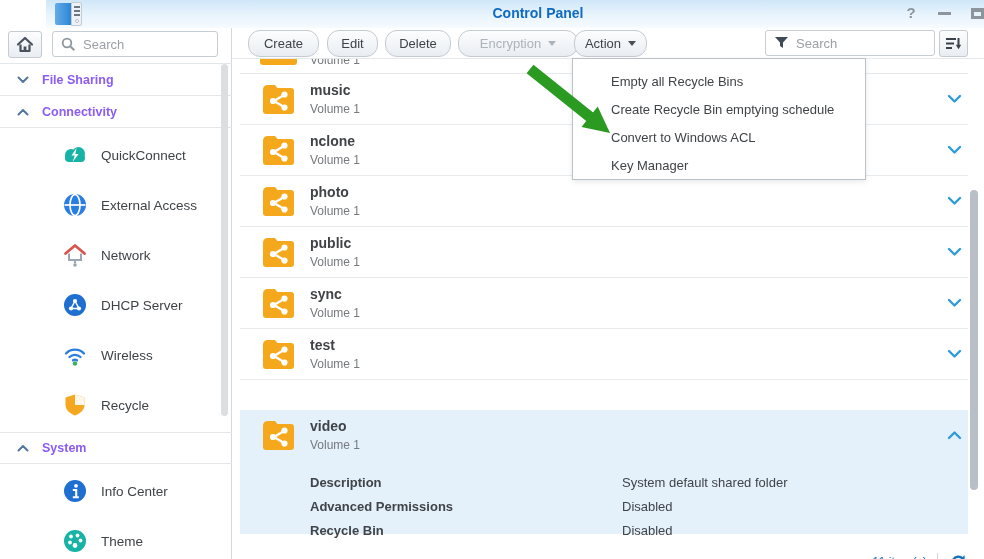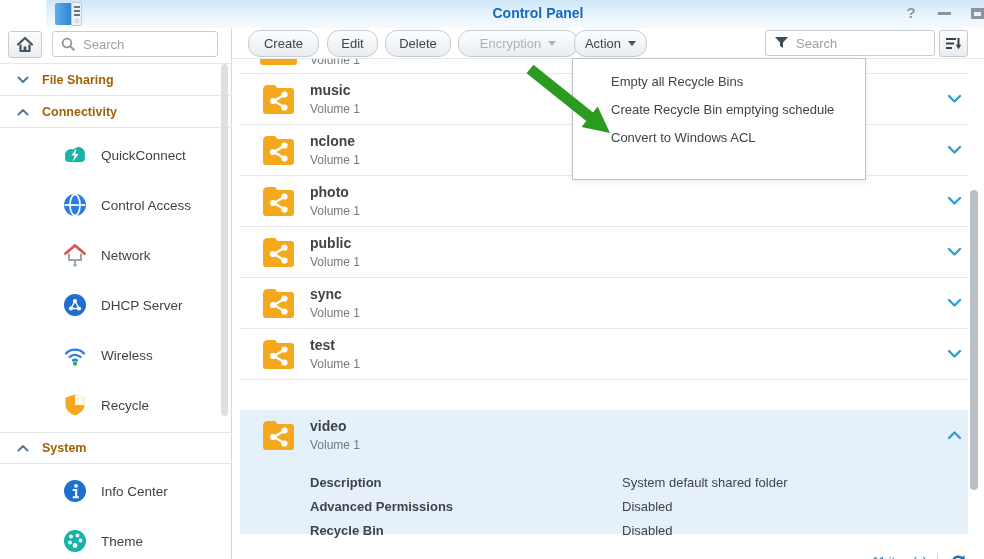--- a/index.html
+++ b/index.html
@@ -24,21 +24,21 @@
   
   .sidebar { position:absolute; left:0; top:28px; width:232px; height:531px; background:#fff; border-right:1px solid #d5d9dd; }
   .home-btn { position:absolute; left:8px; top:3px; width:34px; height:27px; border:1px solid #c4cbd3; border-radius:3px;
     background:linear-gradient(180deg,#fcfdfe,#e9edf2); cursor:pointer; display:flex; align-items:center; justify-content:center; }
   .search-box { position:absolute; left:52px; top:3px; width:166px; height:26px; border:1px solid #c6cdd4; border-radius:3px; background:#fff;
     display:flex; align-items:center; padding:0 8px; gap:7px; }
   .search-box input { border:none; outline:none; flex:1; min-width:0; font-family:"Liberation Sans",sans-serif; font-size:13px; color:#404347; background:transparent; }
   .search-box input::placeholder { color:#9aa0a6; }
   .sb-div { position:absolute; left:0; width:232px; height:1px; background:#e3e7ea; }
   .sb-section { position:absolute; left:0; width:232px; height:31px; display:flex; align-items:center; padding-left:17px; gap:13px; cursor:pointer; }
-  .sb-section span { font-size:12.5px; font-weight:bold; color:#a16207; }
+  .sb-section span { font-size:12.5px; font-weight:bold; color:#8b5cf6; }
   .sb-item { position:absolute; left:0; width:232px; height:50px; display:flex; align-items:center; padding-left:14px; gap:13px; cursor:pointer;margin-left:48px; }
   .sb-item span { font-size:13.5px; color:#3e4347; }
   .sb-thumb { position:absolute; right:3px; top:36px; width:7px; height:352px; background:#dcdfe2; border-radius:4px; cursor:pointer; }
 
   
   .main { position:absolute; left:232px; top:28px; width:752px; height:531px; background:#fff; }
   .tb-btn { position:absolute; top:2px; height:27px; border:1px solid #c4cbd3; border-radius:12px;
     background:linear-gradient(180deg,#fcfdfe,#e9edf2); font-family:"Liberation Sans",sans-serif; font-size:13px; color:#3e4347;
     display:inline-flex; align-items:center; justify-content:center; cursor:pointer; }
   .tb-btn.disabled { color:#abb3bb; cursor:default; }
@@ -150,21 +150,21 @@
       <path d="M14.5 6 L9.5 13.5 h3.2 l-2 6.5 L16.5 12 h-3.2 z" fill="#fff"></path>
     </svg>
     <span>QuickConnect</span>
   </div>
   <div class="sb-item" style="top:152px">
     <svg width="26" height="26" viewBox="0 0 26 26">
       <circle cx="13" cy="13" r="11" fill="#2a7de1"></circle>
       <ellipse cx="13" cy="13" rx="5" ry="10.5" fill="none" stroke="#fff" stroke-width="1.7"></ellipse>
       <line x1="2.5" y1="13" x2="23.5" y2="13" stroke="#fff" stroke-width="1.7"></line>
     </svg>
-    <span>Control Access</span>
+    <span>External Access</span>
   </div>
   <div class="sb-item" style="top:252px">
     <svg width="26" height="26" viewBox="0 0 26 26">
       <circle cx="13" cy="13" r="11" fill="#1f6fd0"></circle>
       <g stroke="#fff" stroke-width="1.5">
           <line x1="9" y1="16.5" x2="13" y2="9"></line>
           <line x1="17" y1="16.5" x2="13" y2="9"></line>
           <line x1="9" y1="16.5" x2="17" y2="16.5"></line>
         </g>
       <g fill="#fff">
@@ -446,19 +446,20 @@
     </div>
 
   </div>
 
   <div class="main-thumb"></div>
 
   <div class="menu">
     <div class="menu-item">Empty all Recycle Bins</div>
     <div class="menu-item">Create Recycle Bin emptying schedule</div>
     <div class="menu-item">Convert to Windows ACL</div>
+    <div class="menu-item">Key Manager</div>
   </div>
 
   <svg class="annot" width="110" height="80" viewBox="0 0 110 80">
     <line x1="8" y1="6" x2="68" y2="54" stroke="#2b9a20" stroke-width="11"></line>
     <polygon points="88,70 59.5,64 75.7,43.6" fill="#2b9a20"></polygon>
   </svg>
 </div>
 
 </body></html>

